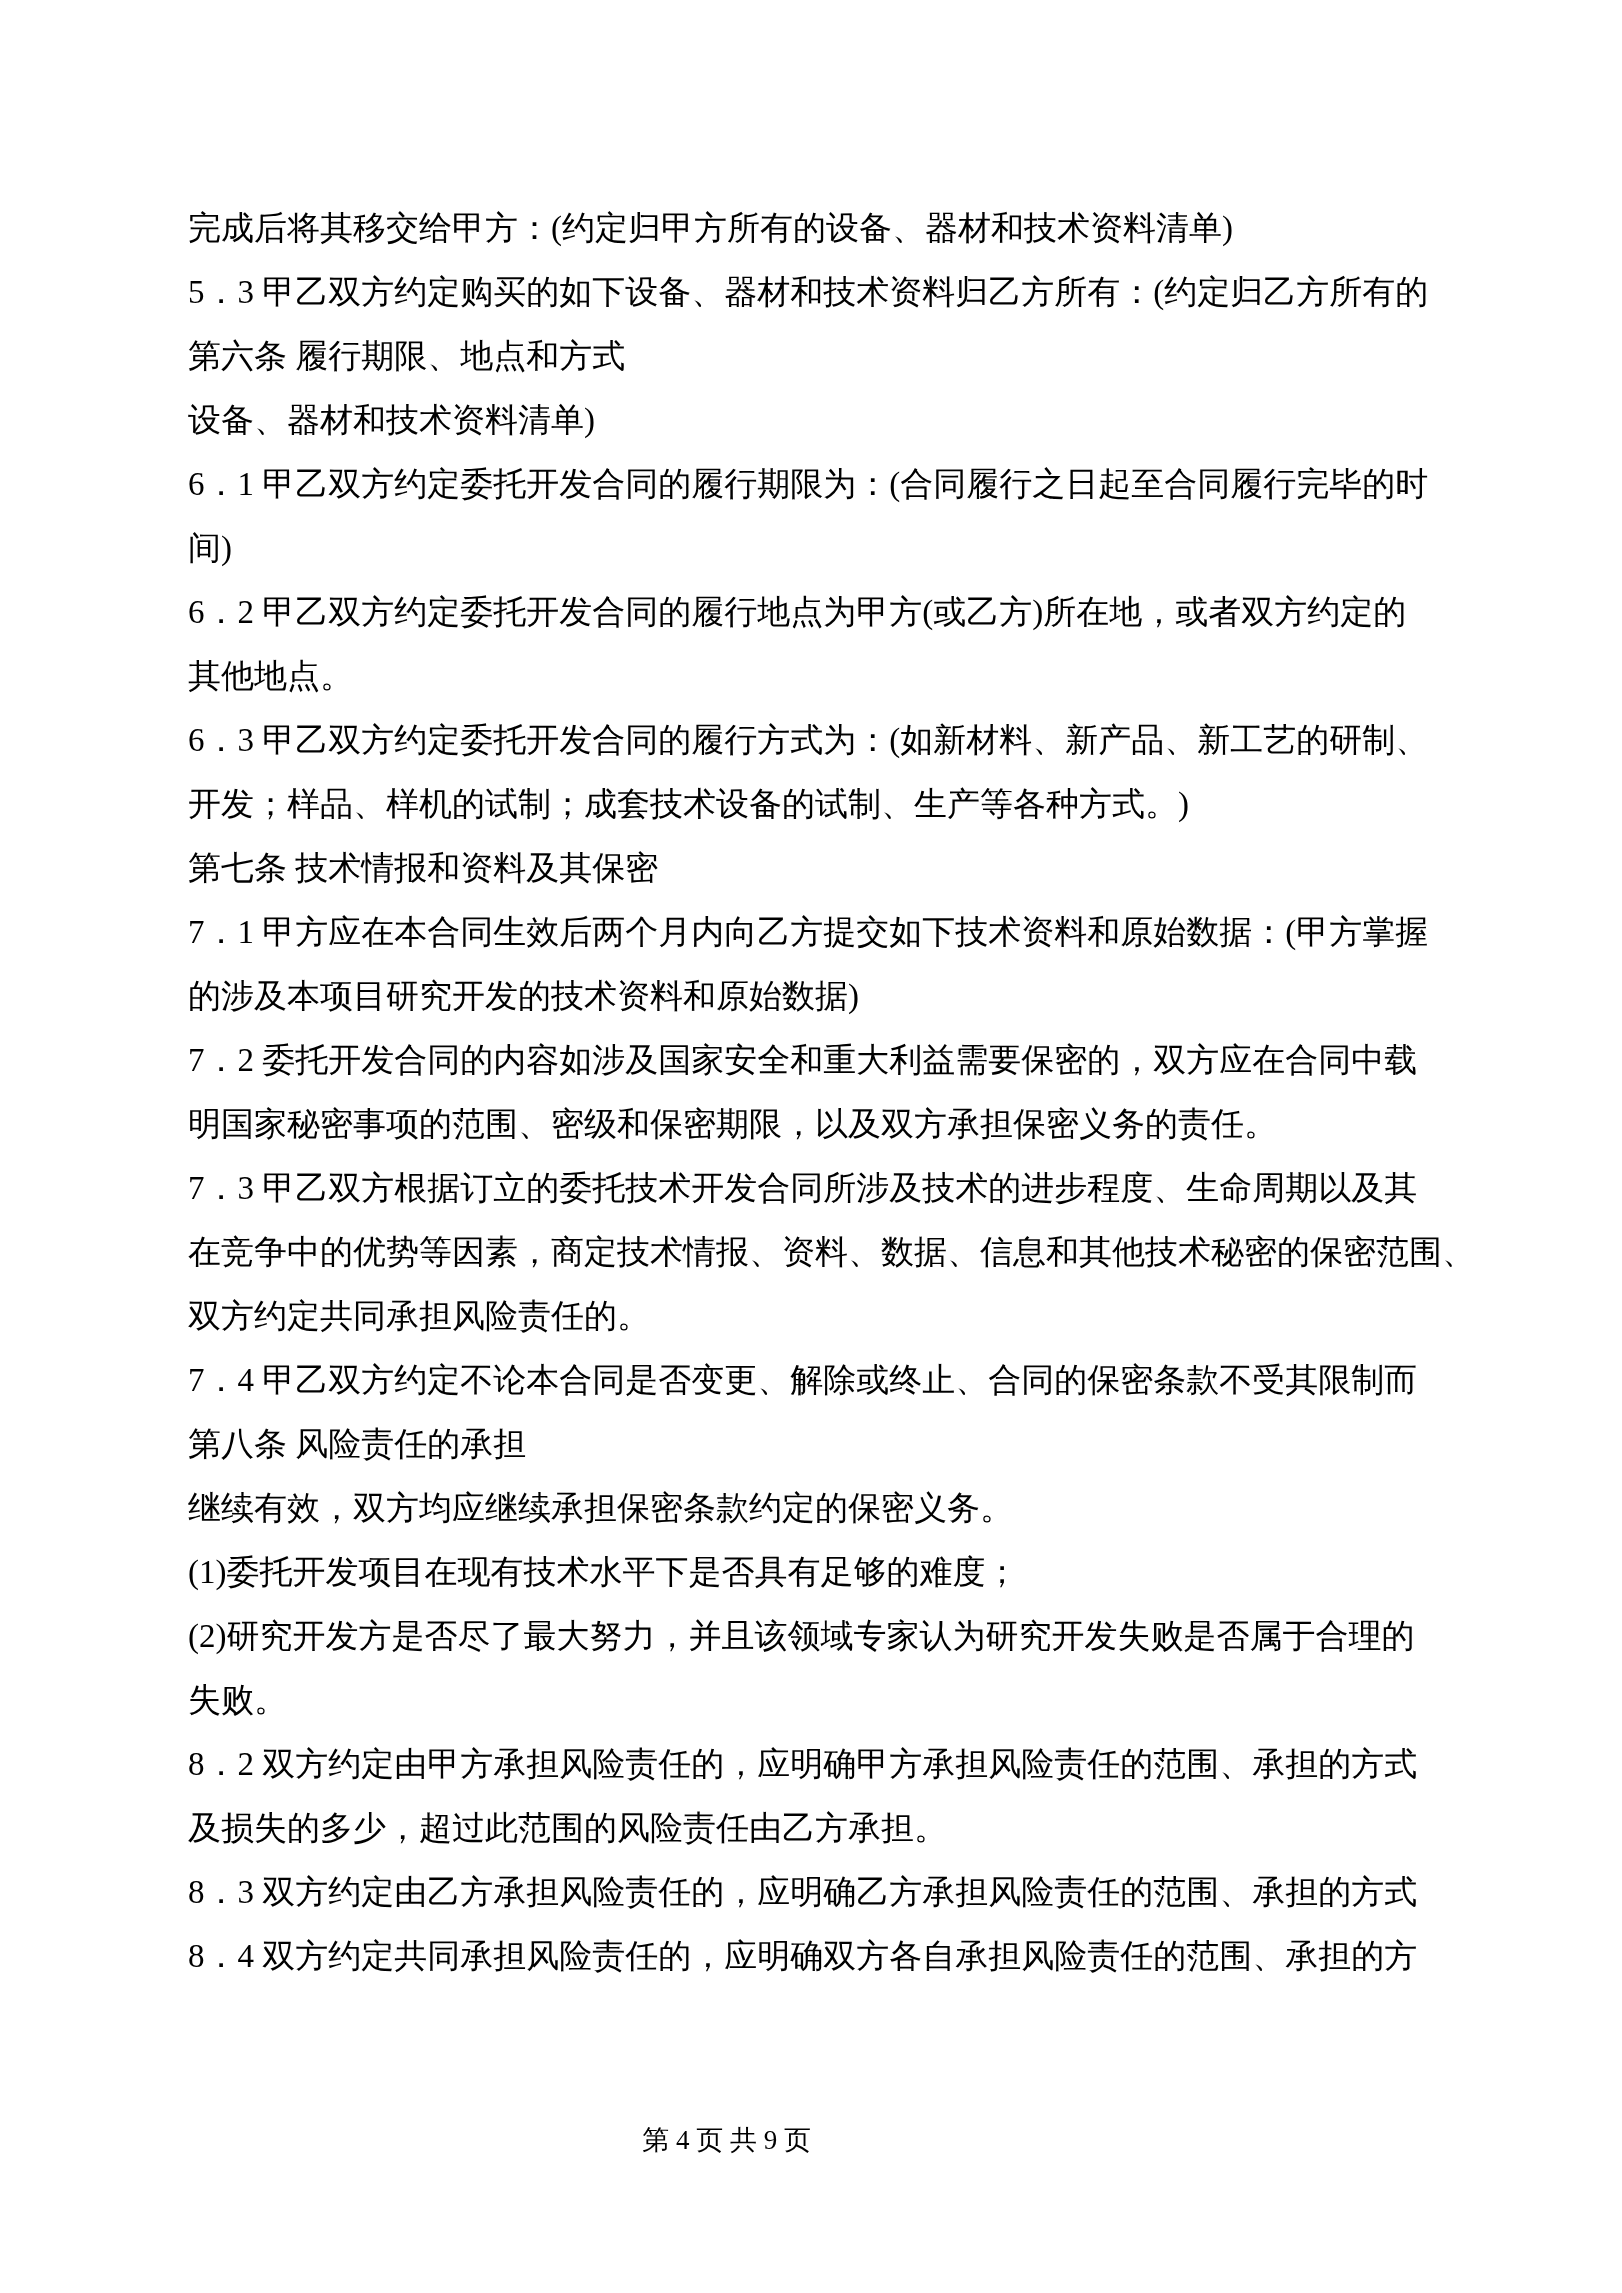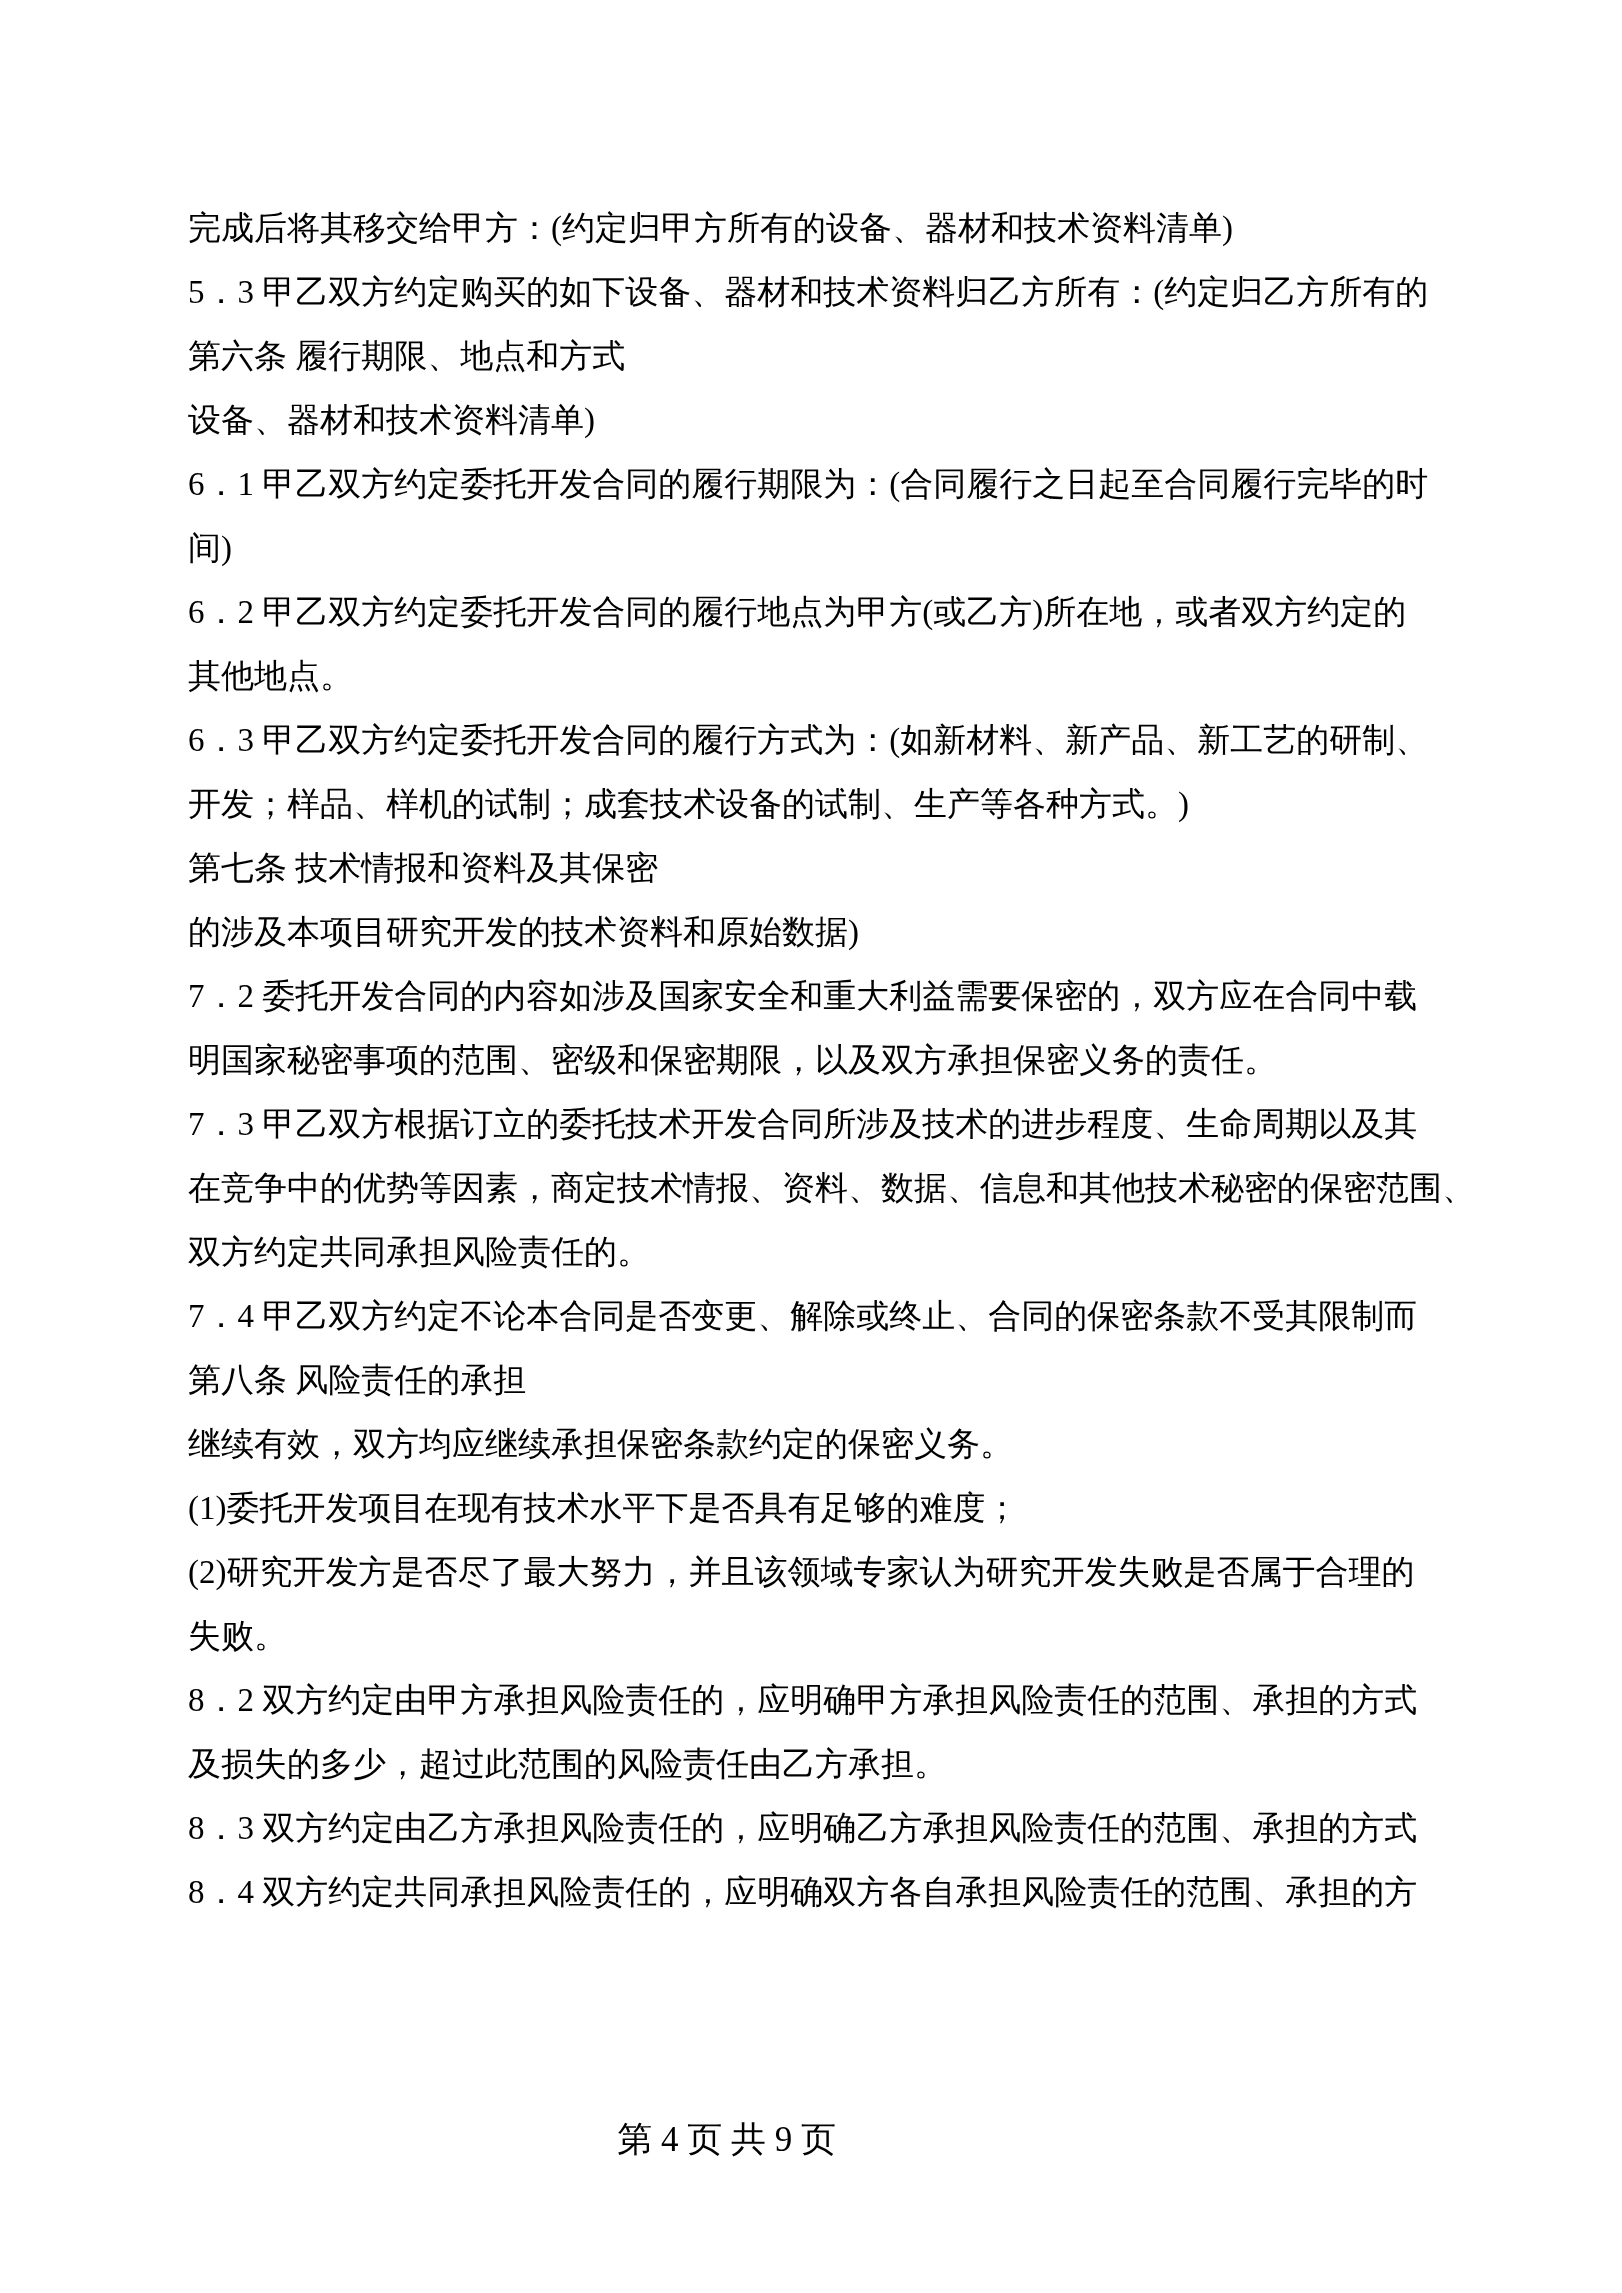--- a/index.html
+++ b/index.html
@@ -25,41 +25,42 @@
       font-size: 33px;
       white-space: nowrap;
       letter-spacing: 0px;
     }
     .footer {
       position: absolute;
       left: 0;
       right: 73px;
       top: 2122px;
       text-align: center;
-      font-size: 35px;
+      font-size: 27px;
       line-height: 36px;
       white-space: nowrap;
     }
   </style>
 </head>
 <body>
 
 <div class="page">
   <div class="body-text">
     <div class="line">完成后将其移交给甲方：(约定归甲方所有的设备、器材和技术资料清单)</div>
     <div class="line">5．3 甲乙双方约定购买的如下设备、器材和技术资料归乙方所有：(约定归乙方所有的</div>
     <div class="line">第六条 履行期限、地点和方式</div>
     <div class="line">设备、器材和技术资料清单)</div>
     <div class="line">6．1 甲乙双方约定委托开发合同的履行期限为：(合同履行之日起至合同履行完毕的时</div>
     <div class="line">间)</div>
     <div class="line">6．2 甲乙双方约定委托开发合同的履行地点为甲方(或乙方)所在地，或者双方约定的</div>
     <div class="line">其他地点。</div>
     <div class="line">6．3 甲乙双方约定委托开发合同的履行方式为：(如新材料、新产品、新工艺的研制、</div>
     <div class="line">开发；样品、样机的试制；成套技术设备的试制、生产等各种方式。)</div>
     <div class="line">第七条 技术情报和资料及其保密</div>
+    <div class="line">7．1 甲方应在本合同生效后两个月内向乙方提交如下技术资料和原始数据：(甲方掌握</div>
     <div class="line">的涉及本项目研究开发的技术资料和原始数据)</div>
     <div class="line">7．2 委托开发合同的内容如涉及国家安全和重大利益需要保密的，双方应在合同中载</div>
     <div class="line">明国家秘密事项的范围、密级和保密期限，以及双方承担保密义务的责任。</div>
     <div class="line">7．3 甲乙双方根据订立的委托技术开发合同所涉及技术的进步程度、生命周期以及其</div>
     <div class="line">在竞争中的优势等因素，商定技术情报、资料、数据、信息和其他技术秘密的保密范围、</div>
     <div class="line">双方约定共同承担风险责任的。</div>
     <div class="line">7．4 甲乙双方约定不论本合同是否变更、解除或终止、合同的保密条款不受其限制而</div>
     <div class="line">第八条 风险责任的承担</div>
     <div class="line">继续有效，双方均应继续承担保密条款约定的保密义务。</div>
     <div class="line">(1)委托开发项目在现有技术水平下是否具有足够的难度；</div>

